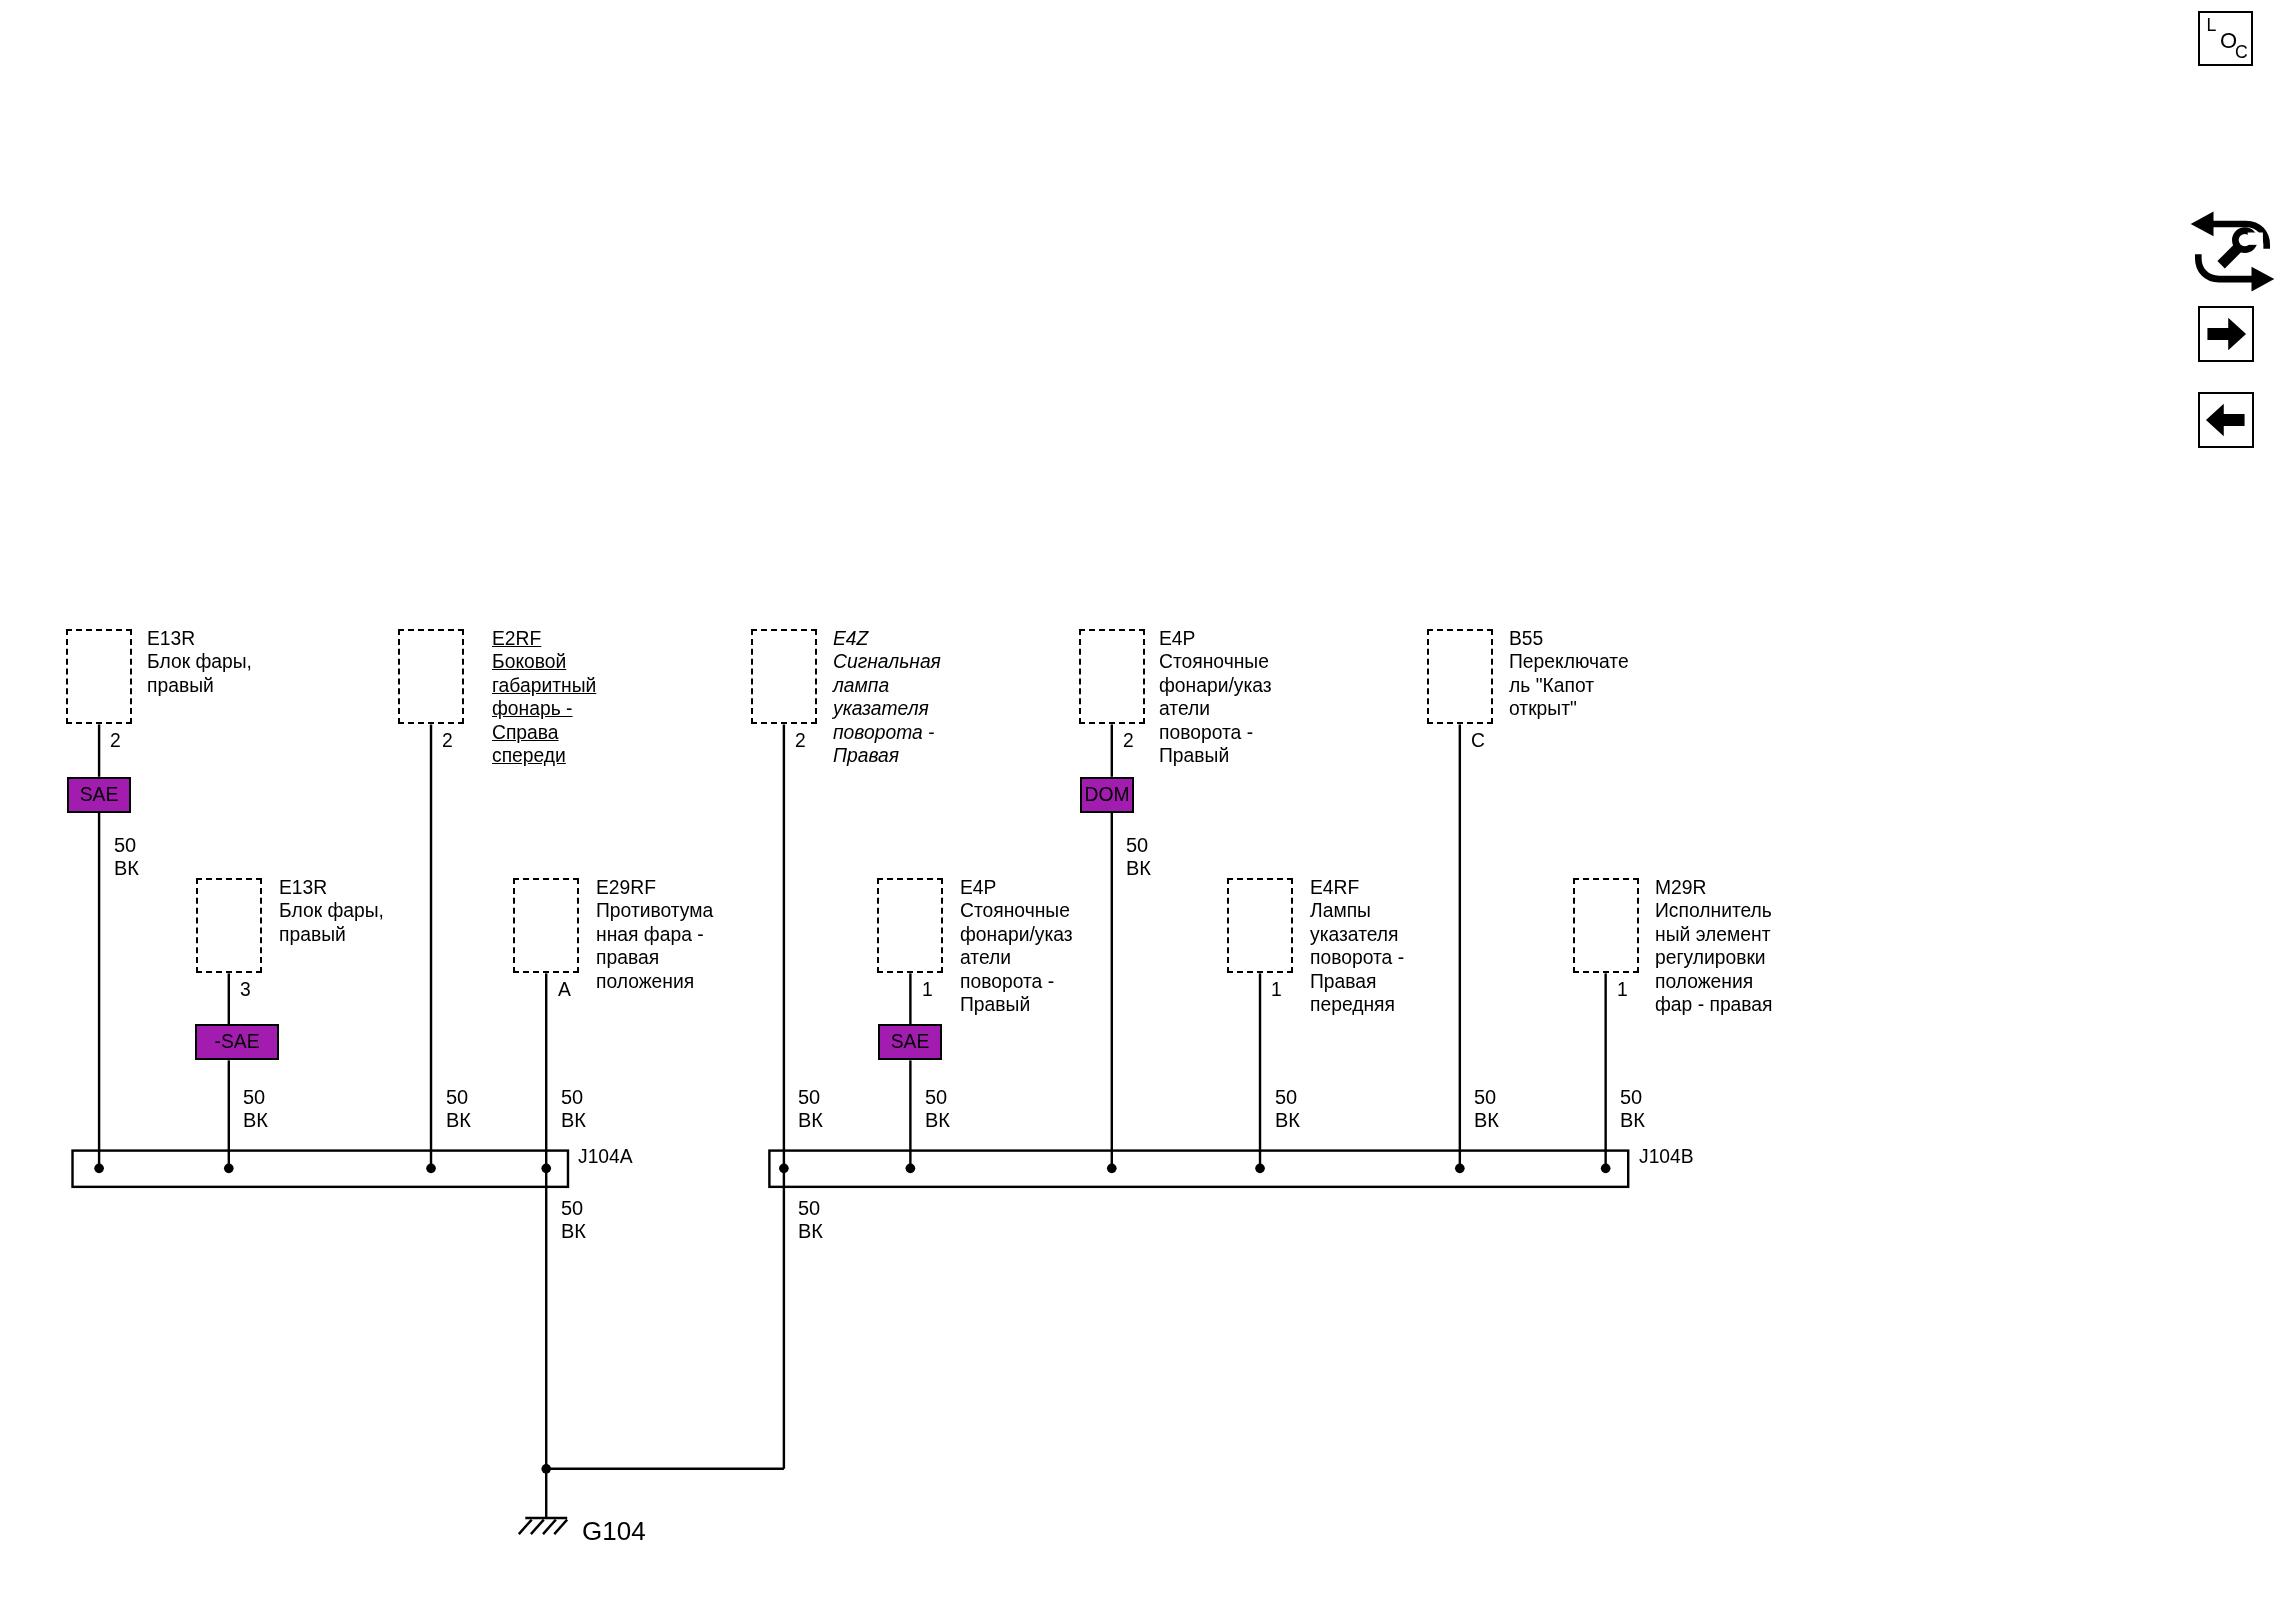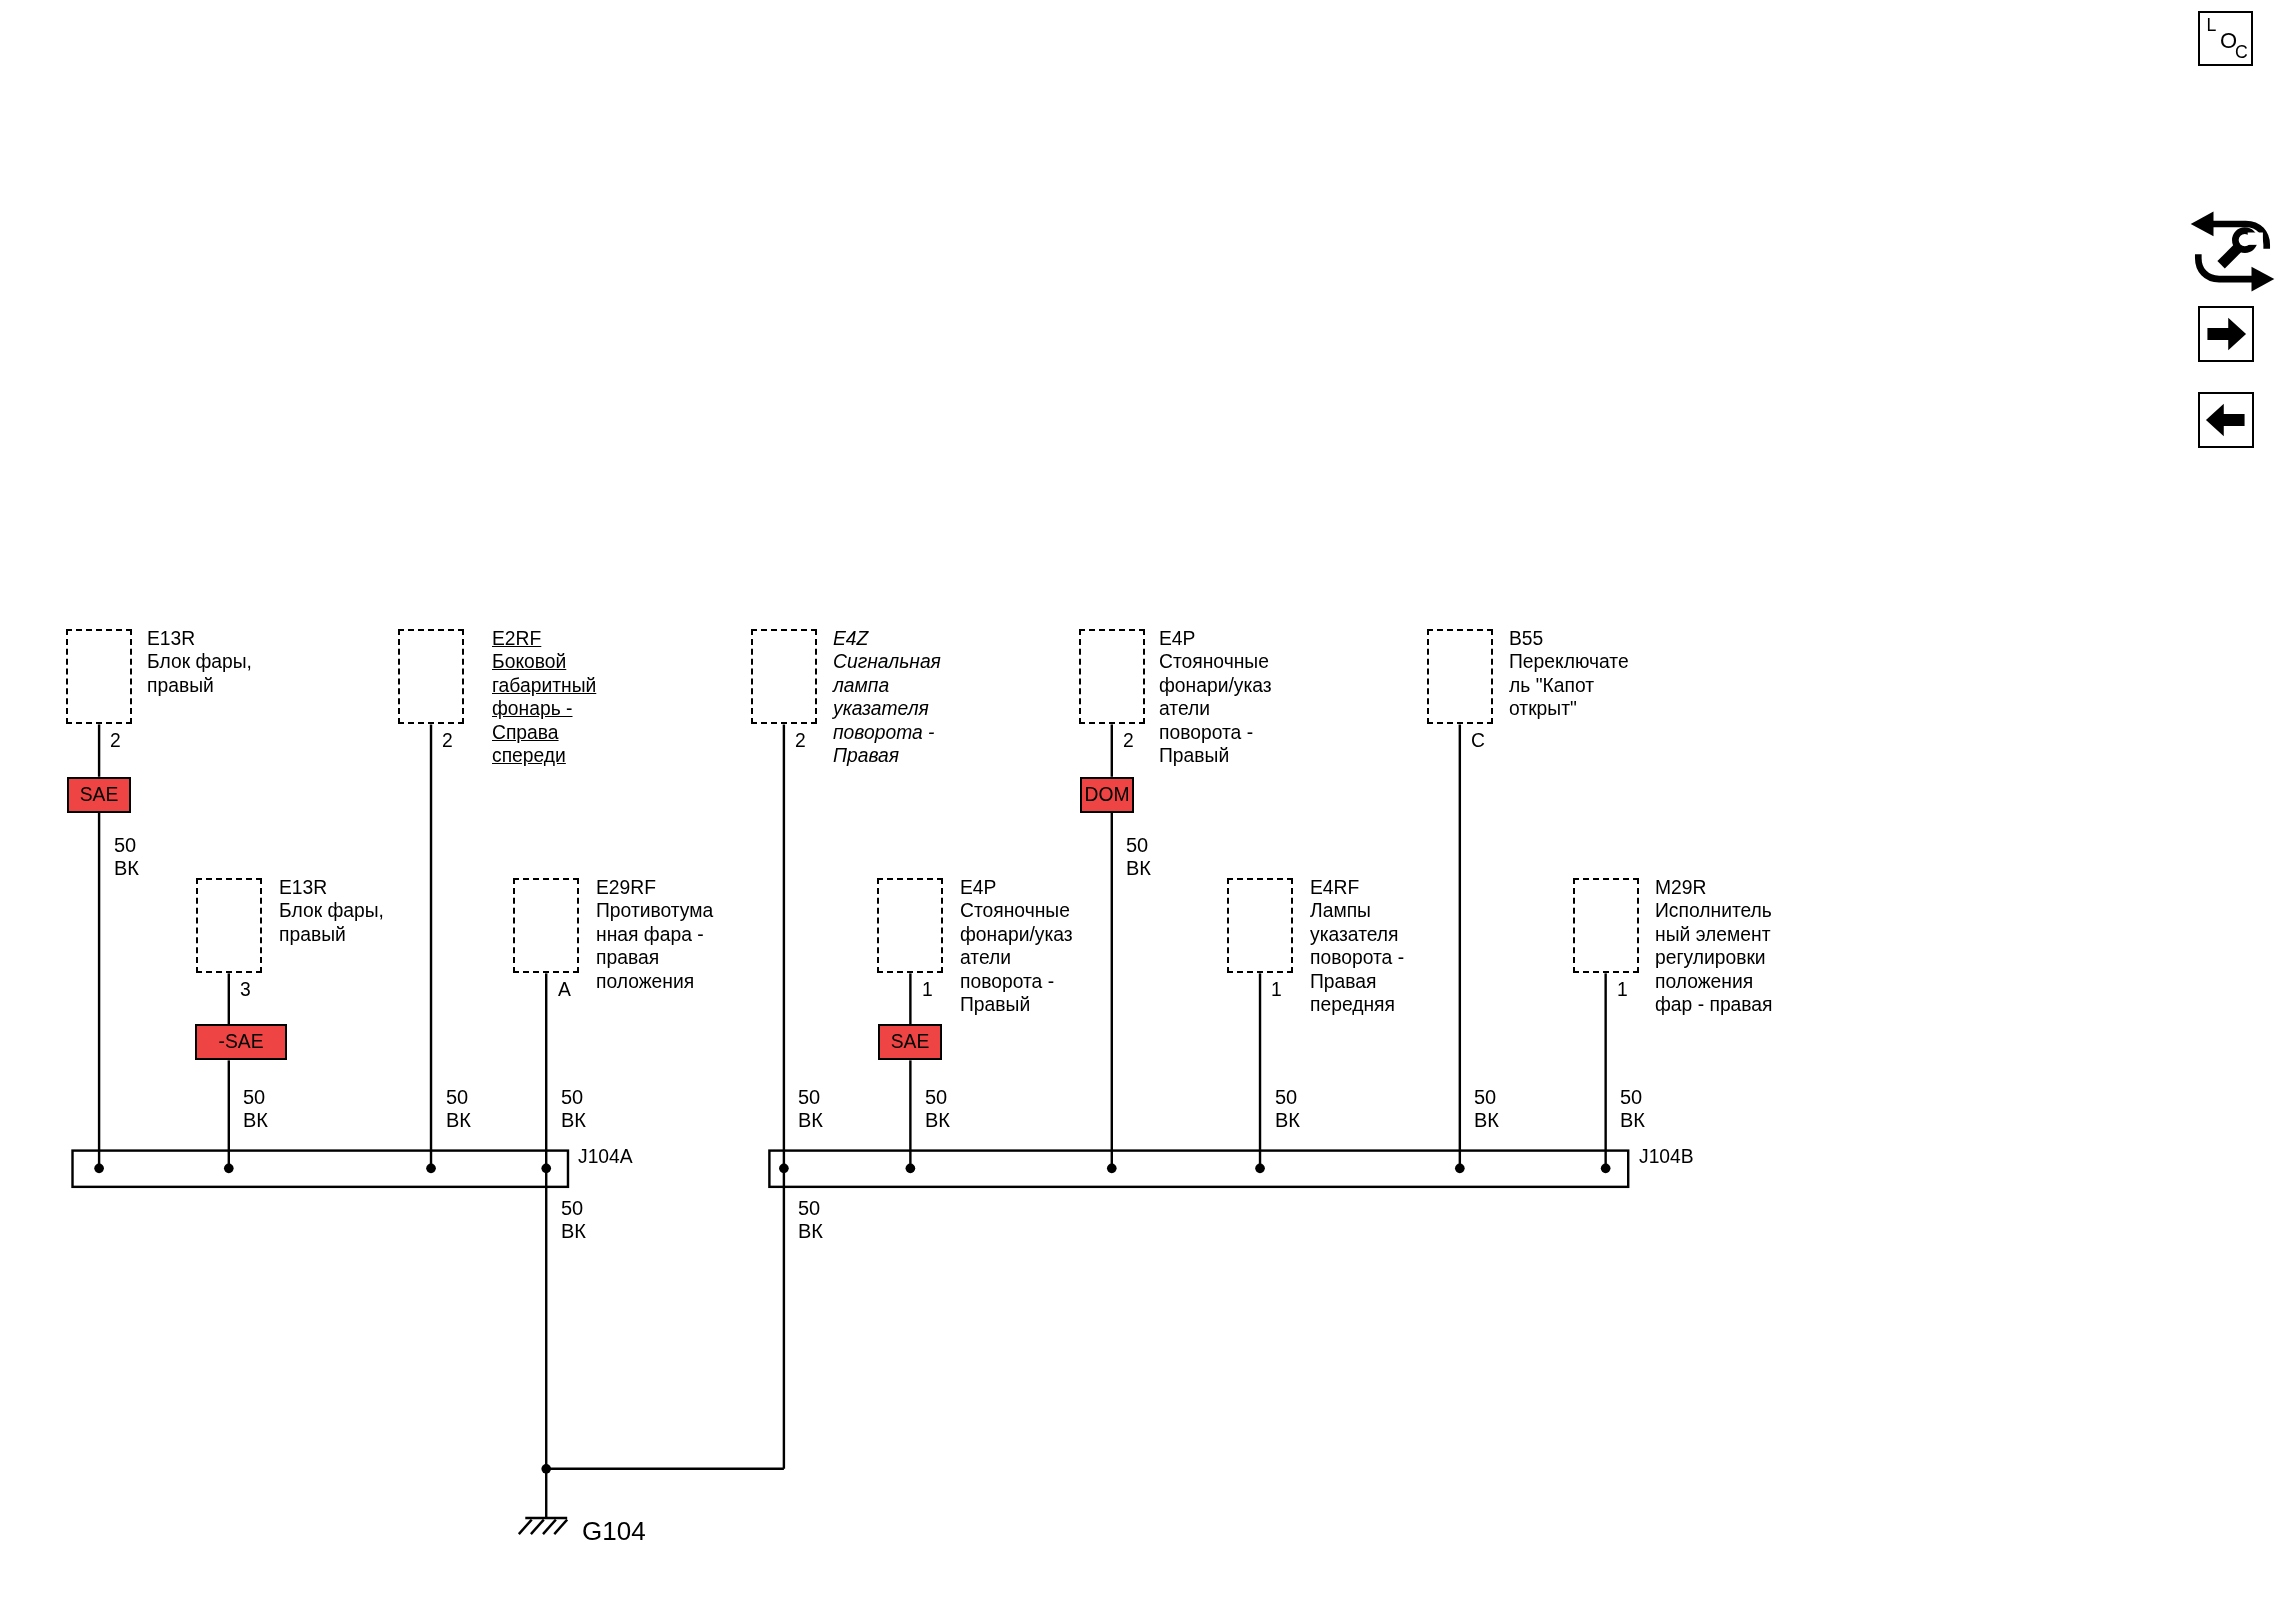--- a/index.html
+++ b/index.html
@@ -13,21 +13,21 @@
   .dash-box { position:absolute; width:66px; height:95px; border:2.4px dashed #000; background:#fff; }
 
   
   .comp-label { position:absolute; font-size:19.3px; line-height:23.4px; }
   .comp-id { white-space:nowrap; }
   .comp-desc { white-space:pre-line; }
 
   .pin { position:absolute; font-size:19.3px; line-height:21px; }
 
   
-  .conn { position:absolute; border:2.4px solid #000; background:#ef4444;
+  .conn { position:absolute; border:2.4px solid #000; background:#a21caf;
           display:flex; align-items:center; justify-content:center;
           font-size:19.3px; }
 
   
   .wl { position:absolute; font-size:20px; line-height:22.6px; }
 
   .bus-label { position:absolute; font-size:19.3px; white-space:nowrap; }
   .ground-label { position:absolute; font-size:26px; }
 
   
@@ -193,21 +193,21 @@
   <div class="pin" style="left:922px;top:979px;">1</div>
   <div class="pin" style="left:1271px;top:979px;">1</div>
   <div class="pin" style="left:1617px;top:979px;">1</div>
 
   <div class="conn" style="left:67px;top:777px;width:64px;height:36px;">
     <span>SAE</span>
   </div>
   <div class="conn" style="left:1080px;top:777px;width:54px;height:36px;">
     <span>DOM</span>
   </div>
-  <div class="conn" style="left:195px;top:1024px;width:92px;height:36px;">
+  <div class="conn" style="left:195px;top:1024px;width:84px;height:36px;">
     <span>-SAE</span>
   </div>
   <div class="conn" style="left:878px;top:1024px;width:64px;height:36px;">
     <span>SAE</span>
   </div>
 
   <div class="wl" style="left:114px;top:834px;">
       <div>50</div>
       <div>ВК</div>
     </div>

